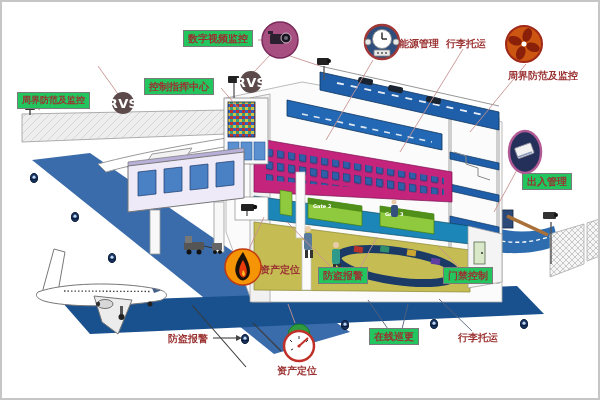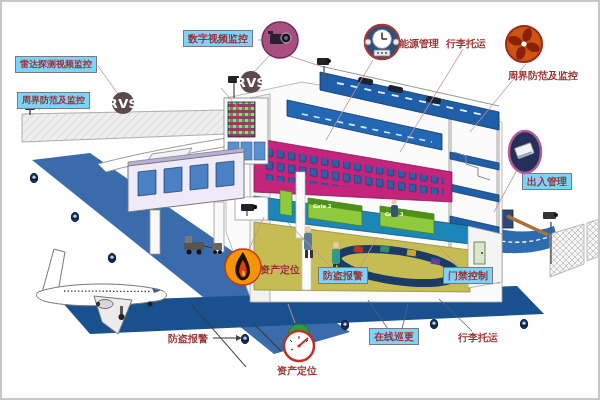--- a/index.html
+++ b/index.html
@@ -3,21 +3,21 @@
 <meta charset="utf-8">
 <style>
   html,body{margin:0;padding:0;background:#fff;}
   .scene{position:relative;width:600px;height:400px;background:#ffffff;
          border:2px solid #c6c6c6;box-sizing:border-box;overflow:hidden;
          font-family:"DejaVu Sans","Liberation Sans",sans-serif;}
   .scene svg.bg{position:absolute;left:0;top:0;}
   .lbl{position:absolute;color:#9b3232;font-weight:bold;font-size:10px;
        line-height:13px;white-space:nowrap;z-index:5;}
   .lbl.small{font-size:9px;}
-  .box{background:#7dd3fc;border:1px solid #7a7a7a;padding:1px 4px;}
+  .box{background:#22c55e;border:1px solid #7a7a7a;padding:1px 4px;}
   .rvs{position:absolute;width:22px;height:22px;border-radius:50%;background:#5c4a4a;
        color:#fff;font-size:13px;font-weight:bold;display:flex;align-items:center;
        justify-content:center;z-index:6;letter-spacing:.3px;}
   .ico{position:absolute;z-index:6;line-height:0;}
 </style>
 </head>
 <body>
 
 <div class="scene">
 
@@ -326,21 +326,21 @@
       <line x1="21" y1="14" x2="21" y2="17" stroke="#333" stroke-width="1"></line>
       <line x1="30" y1="18" x2="28" y2="20" stroke="#333" stroke-width="1"></line>
       <line x1="13" y1="28" x2="15" y2="27" stroke="#333" stroke-width="1"></line>
       </svg>
   </div>
 
   <div class="rvs" style="left:238px;top:69px">RVS</div>
   <div class="rvs" style="left:110px;top:90px">RVS</div>
 
   <div class="lbl box" style="left:181px;top:28px">数字视频监控</div>
-  <div class="lbl box small" style="left:13px;top:54px">雷达探测视频监控</div>
+  <div class="lbl box" style="left:142px;top:76px">控制指挥中心</div>
   <div class="lbl box small" style="left:15px;top:90px">周界防范及监控</div>
   <div class="lbl" style="left:397px;top:35px">能源管理</div>
   <div class="lbl" style="left:444px;top:35px">行李托运</div>
   <div class="lbl" style="left:506px;top:67px">周界防范及监控</div>
   <div class="lbl box" style="left:520px;top:171px">出入管理</div>
   <div class="lbl" style="left:258px;top:261px">资产定位</div>
   <div class="lbl box" style="left:316px;top:265px">防盗报警</div>
   <div class="lbl box" style="left:441px;top:265px">门禁控制</div>
   <div class="lbl box" style="left:367px;top:326px">在线巡更</div>
   <div class="lbl" style="left:456px;top:329px">行李托运</div>

